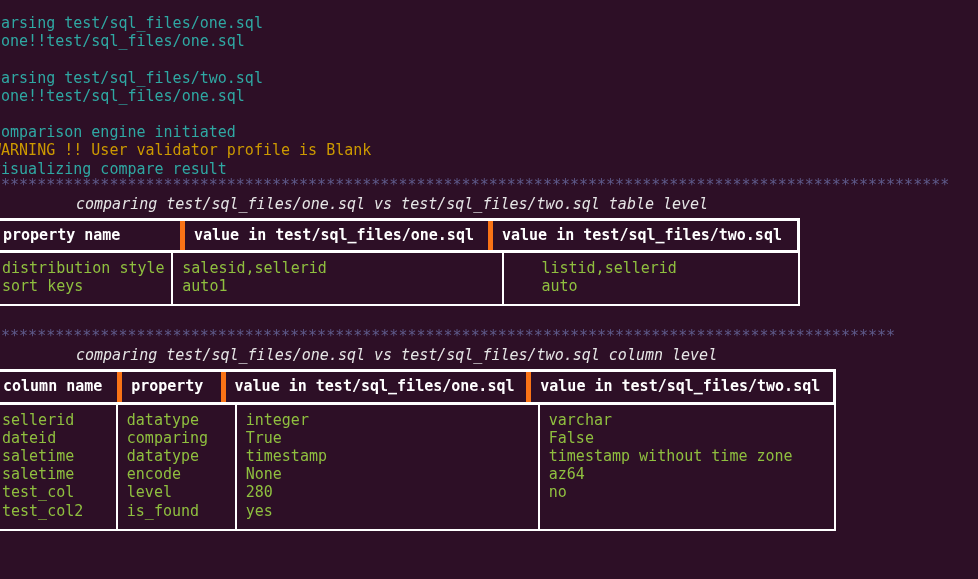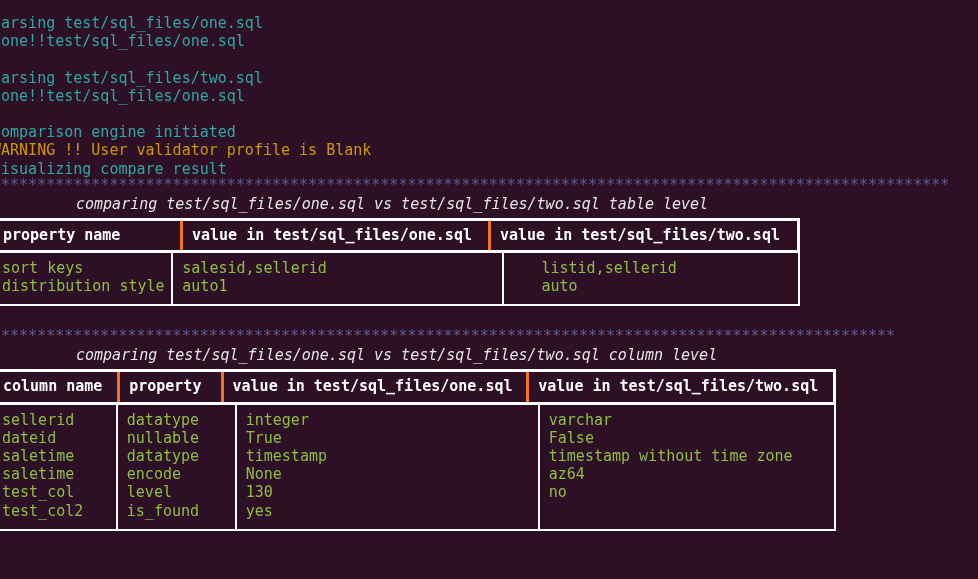--- a/index.html
+++ b/index.html
@@ -58,21 +58,21 @@
     background: #2d0f26;
   }
   .hdr-cell {
     color: #ffffff;
     font-weight: bold;
     padding: 5px 9px 6px 9px;
     box-sizing: border-box;
     white-space: pre;
     overflow: hidden;
   }
-  .hdr-cell + .hdr-cell { border-left: 3px solid #f97316; }
+  .hdr-cell + .hdr-cell { border-left: 5px solid #f97316; }
 
   .body-band {
     display: flex;
     border: 2px solid #ffffff;
     border-top: none;
     box-sizing: border-box;
     background: #2d0f26;
   }
   .body-cell {
     padding: 6px 9px 8px 9px;
@@ -105,22 +105,22 @@
     <div class="title-row c-title" style="padding-left:85px;">comparing test/sql_files/one.sql vs test/sql_files/two.sql table level</div>
 
     <div class="tbl-wrap" style="width:809px; margin-top:5px;">
       <div class="hdr-band">
         <div class="hdr-cell" style="width:186px;">property name</div>
         <div class="hdr-cell" style="width:308px;">value in test/sql_files/one.sql</div>
         <div class="hdr-cell" style="width:309px;">value in test/sql_files/two.sql</div>
       </div>
       <div class="body-band" style="height:53px;">
         <div class="body-cell" style="width:187px;" id="tl-c0">
+            <div class="cellline">distribution style</div>
             <div class="cellline">sort keys</div>
-            <div class="cellline">distribution style</div>
           </div>
         <div class="body-cell" style="width:348px;" id="tl-c1">
             <div class="cellline">salesid,sellerid</div>
             <div class="cellline">auto1</div>
           </div>
         <div class="body-cell" style="width:309px;padding-left:37px;" id="tl-c2">
             <div class="cellline">listid,sellerid</div>
             <div class="cellline">auto</div>
           </div>
       </div>
@@ -142,32 +142,32 @@
         <div class="body-cell" style="width:125px;" id="cl-c0">
             <div class="cellline">sellerid</div>
             <div class="cellline">dateid</div>
             <div class="cellline">saletime</div>
             <div class="cellline">saletime</div>
             <div class="cellline">test_col</div>
             <div class="cellline">test_col2</div>
           </div>
         <div class="body-cell" style="width:121px;" id="cl-c1">
             <div class="cellline">datatype</div>
-            <div class="cellline">nullable</div>
+            <div class="cellline">comparing</div>
             <div class="cellline">datatype</div>
             <div class="cellline">encode</div>
             <div class="cellline">level</div>
             <div class="cellline">is_found</div>
           </div>
         <div class="body-cell" style="width:309px;" id="cl-c2">
             <div class="cellline">integer</div>
             <div class="cellline">True</div>
             <div class="cellline">timestamp</div>
             <div class="cellline">None</div>
-            <div class="cellline">130</div>
+            <div class="cellline">280</div>
             <div class="cellline">yes</div>
           </div>
         <div class="body-cell" style="width:302px;" id="cl-c3">
             <div class="cellline">varchar</div>
             <div class="cellline">False</div>
             <div class="cellline">timestamp without time zone</div>
             <div class="cellline">az64</div>
             <div class="cellline">no</div>
           </div>
       </div>

